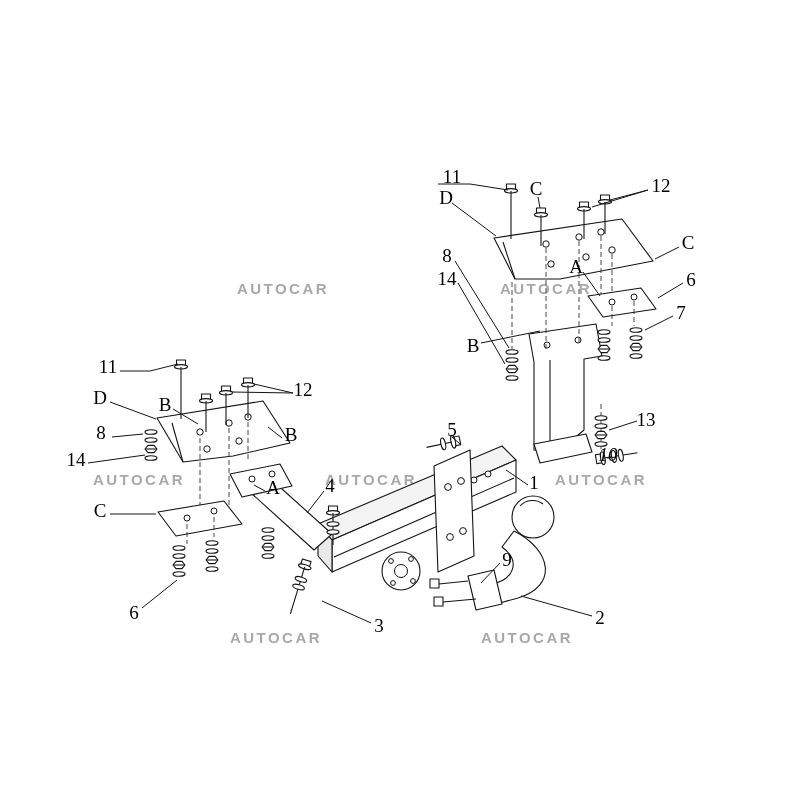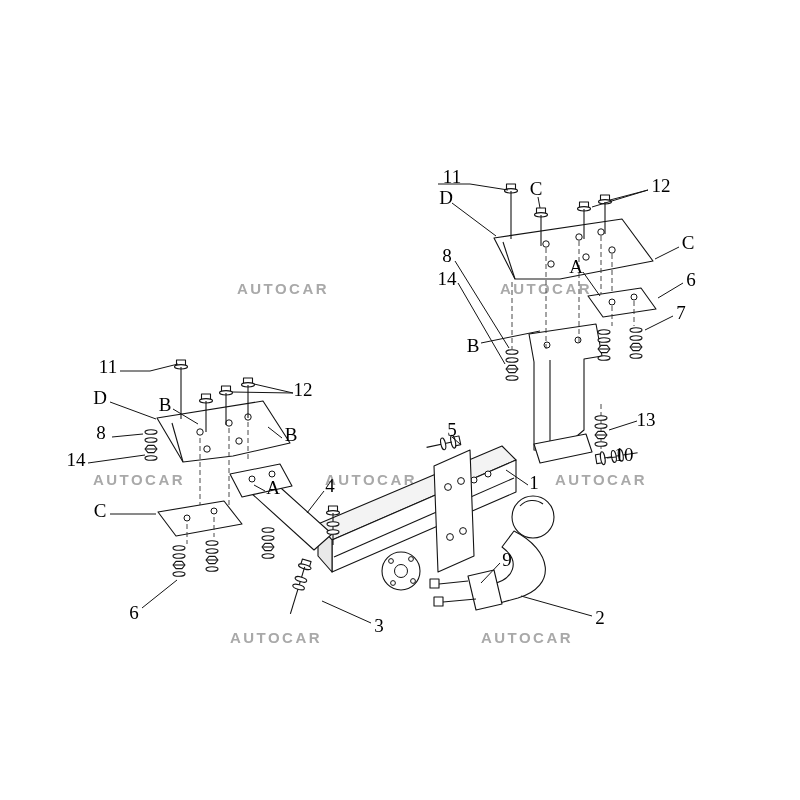--- a/index.html
+++ b/index.html
@@ -287,19 +287,19 @@
       <div style="left: 303px; top: 390px;">12</div>
       <div style="left: 101px; top: 433px;">8</div>
       <div style="left: 291px; top: 435px;">B</div>
       <div style="left: 76px; top: 460px;">14</div>
       <div style="left: 273px; top: 488px;">A</div>
       <div style="left: 330px; top: 486px;">4</div>
       <div style="left: 100px; top: 511px;">C</div>
       <div style="left: 134px; top: 613px;">6</div>
       <div style="left: 452px; top: 430px;">5</div>
       <div style="left: 646px; top: 420px;">13</div>
-      <div style="left: 624px; top: 455px;">10</div>
+      <div style="left: 608px; top: 455px; font-style: italic;">10</div>
       <div style="left: 534px; top: 483px;">1</div>
       <div style="left: 507px; top: 560px;">9</div>
       <div style="left: 379px; top: 626px;">3</div>
       <div style="left: 600px; top: 618px;">2</div>
     </div>
 </div>
 
 </body></html>

